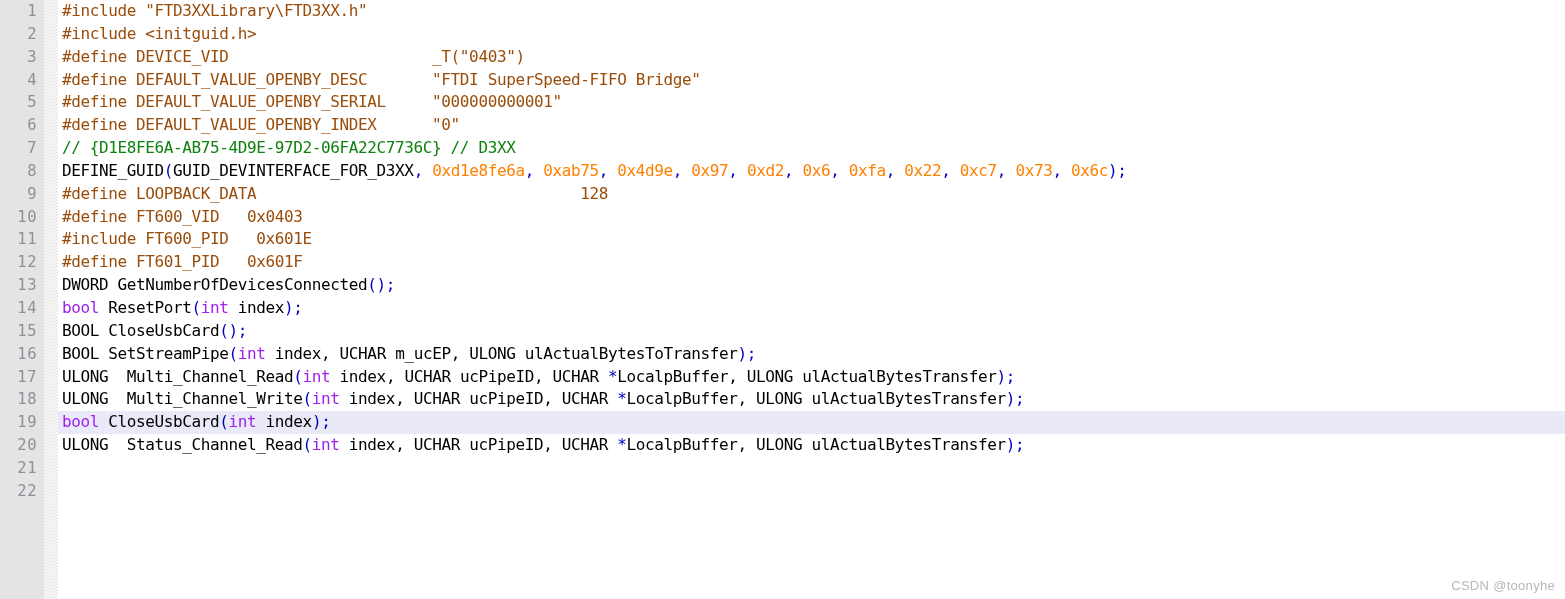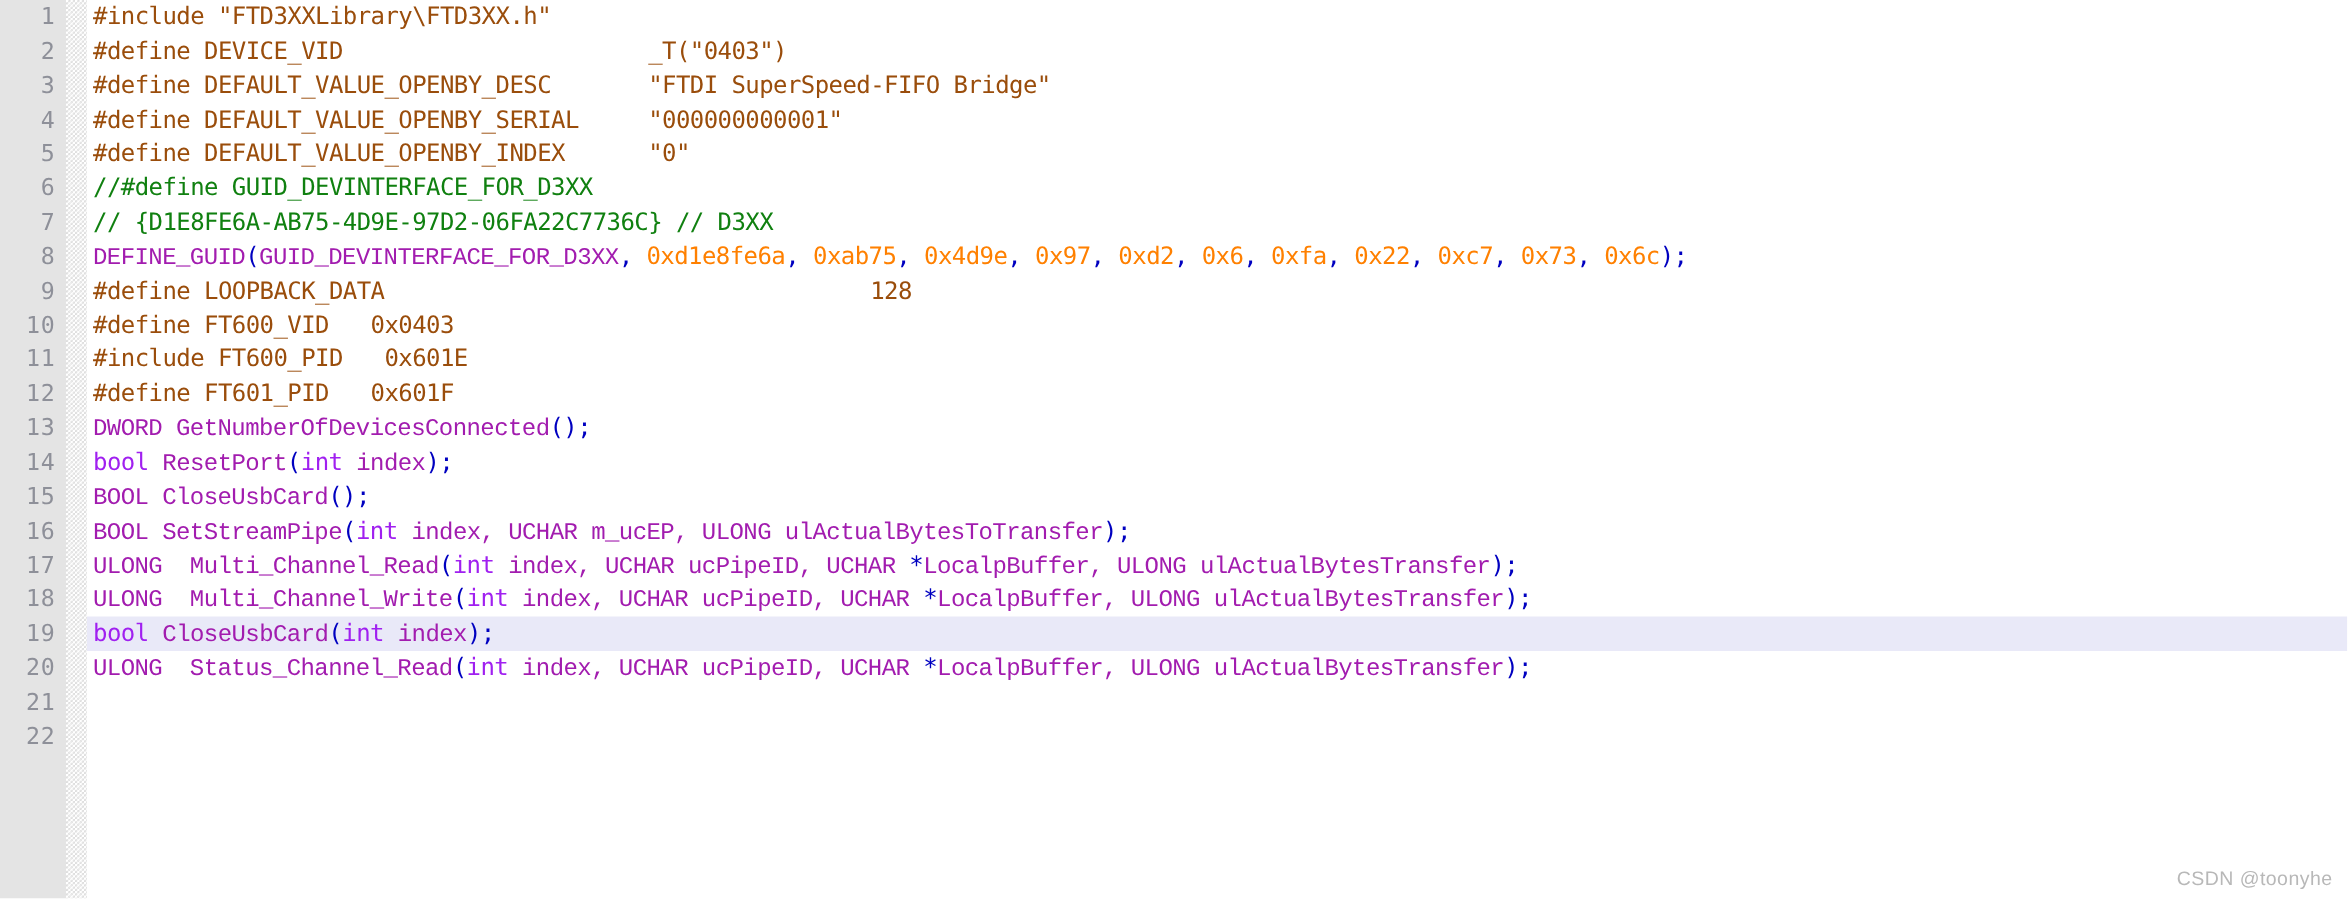--- a/index.html
+++ b/index.html
@@ -81,21 +81,21 @@
     background: #e9e9f8;
     width: 100%;
   }
 
   
   .t-pre   { color: #9a4d0b; }   
   .t-cmt   { color: #108010; }   
   .t-kw    { color: #a020f0; }   
   .t-num   { color: #ff8000; }   
   .t-op    { color: #0000c0; }   
-  .t-txt   { color: #a21caf; font-family: Liberation Mono, monospace; }   
+  .t-txt   { color: #000000; }   
 
   
   .watermark {
     position: absolute;
     right: 10px;
     bottom: 6px;
     font-family: "Liberation Sans", sans-serif;
     font-size: 13px;
     color: #b8b8b8;
     letter-spacing: 0.3px;
@@ -129,25 +129,25 @@
       <div class="gutter-line">19</div>
       <div class="gutter-line">20</div>
       <div class="gutter-line">21</div>
       <div class="gutter-line">22</div>
     </div>
 
   <div class="fold-strip"></div>
 
   <div class="code-area">
       <div class="code-line"><span class="t-pre">#include "FTD3XXLibrary\FTD3XX.h"</span></div>
+      <div class="code-line"><span class="t-pre">#include &lt;initguid.h&gt;</span></div>
       <div class="code-line"><span class="t-pre">#define DEVICE_VID                      _T("0403")</span></div>
       <div class="code-line"><span class="t-pre">#define DEFAULT_VALUE_OPENBY_DESC       "FTDI SuperSpeed-FIFO Bridge"</span></div>
       <div class="code-line"><span class="t-pre">#define DEFAULT_VALUE_OPENBY_SERIAL     "000000000001"</span></div>
       <div class="code-line"><span class="t-pre">#define DEFAULT_VALUE_OPENBY_INDEX      "0"</span></div>
-      <div class="code-line"><span class="t-cmt">//#define GUID_DEVINTERFACE_FOR_D3XX</span></div>
       <div class="code-line"><span class="t-cmt">// {D1E8FE6A-AB75-4D9E-97D2-06FA22C7736C} // D3XX</span></div>
       <div class="code-line"><span class="t-txt">DEFINE_GUID</span><span class="t-op">(</span><span class="t-txt">GUID_DEVINTERFACE_FOR_D3XX</span><span class="t-op">,</span><span class="t-txt"> </span><span class="t-num">0xd1e8fe6a</span><span class="t-op">,</span><span class="t-txt"> </span><span class="t-num">0xab75</span><span class="t-op">,</span><span class="t-txt"> </span><span class="t-num">0x4d9e</span><span class="t-op">,</span><span class="t-txt"> </span><span class="t-num">0x97</span><span class="t-op">,</span><span class="t-txt"> </span><span class="t-num">0xd2</span><span class="t-op">,</span><span class="t-txt"> </span><span class="t-num">0x6</span><span class="t-op">,</span><span class="t-txt"> </span><span class="t-num">0xfa</span><span class="t-op">,</span><span class="t-txt"> </span><span class="t-num">0x22</span><span class="t-op">,</span><span class="t-txt"> </span><span class="t-num">0xc7</span><span class="t-op">,</span><span class="t-txt"> </span><span class="t-num">0x73</span><span class="t-op">,</span><span class="t-txt"> </span><span class="t-num">0x6c</span><span class="t-op">);</span></div>
       <div class="code-line"><span class="t-pre">#define LOOPBACK_DATA                                   128</span></div>
       <div class="code-line"><span class="t-pre">#define FT600_VID   0x0403</span></div>
       <div class="code-line"><span class="t-pre">#include FT600_PID   0x601E</span></div>
       <div class="code-line"><span class="t-pre">#define FT601_PID   0x601F</span></div>
       <div class="code-line"><span class="t-txt">DWORD GetNumberOfDevicesConnected</span><span class="t-op">()</span><span class="t-op">;</span></div>
       <div class="code-line"><span class="t-kw">bool</span><span class="t-txt"> ResetPort</span><span class="t-op">(</span><span class="t-kw">int</span><span class="t-txt"> index</span><span class="t-op">);</span></div>
       <div class="code-line"><span class="t-txt">BOOL CloseUsbCard</span><span class="t-op">();</span></div>
       <div class="code-line"><span class="t-txt">BOOL SetStreamPipe</span><span class="t-op">(</span><span class="t-kw">int</span><span class="t-txt"> index, UCHAR m_ucEP, ULONG ulActualBytesToTransfer</span><span class="t-op">);</span></div>

